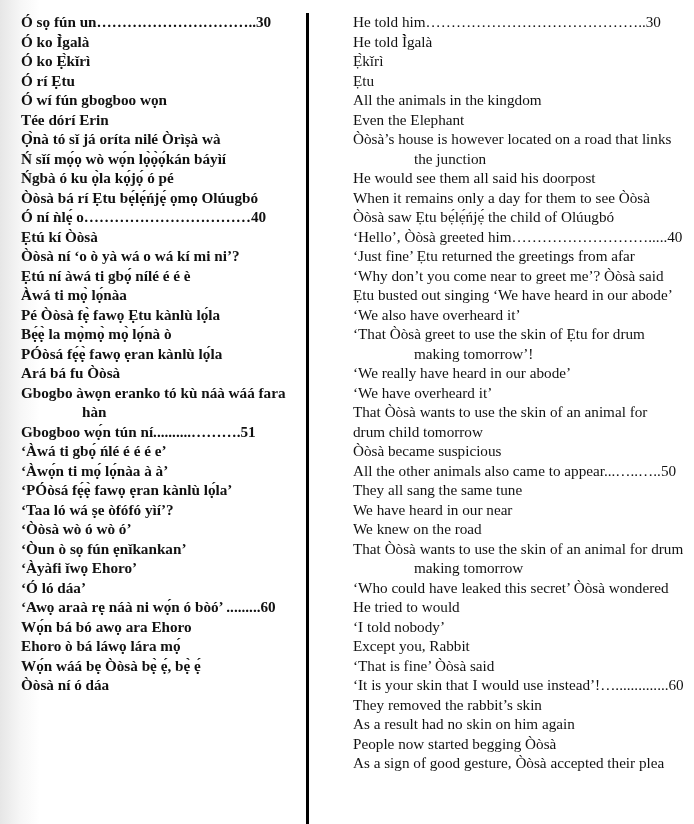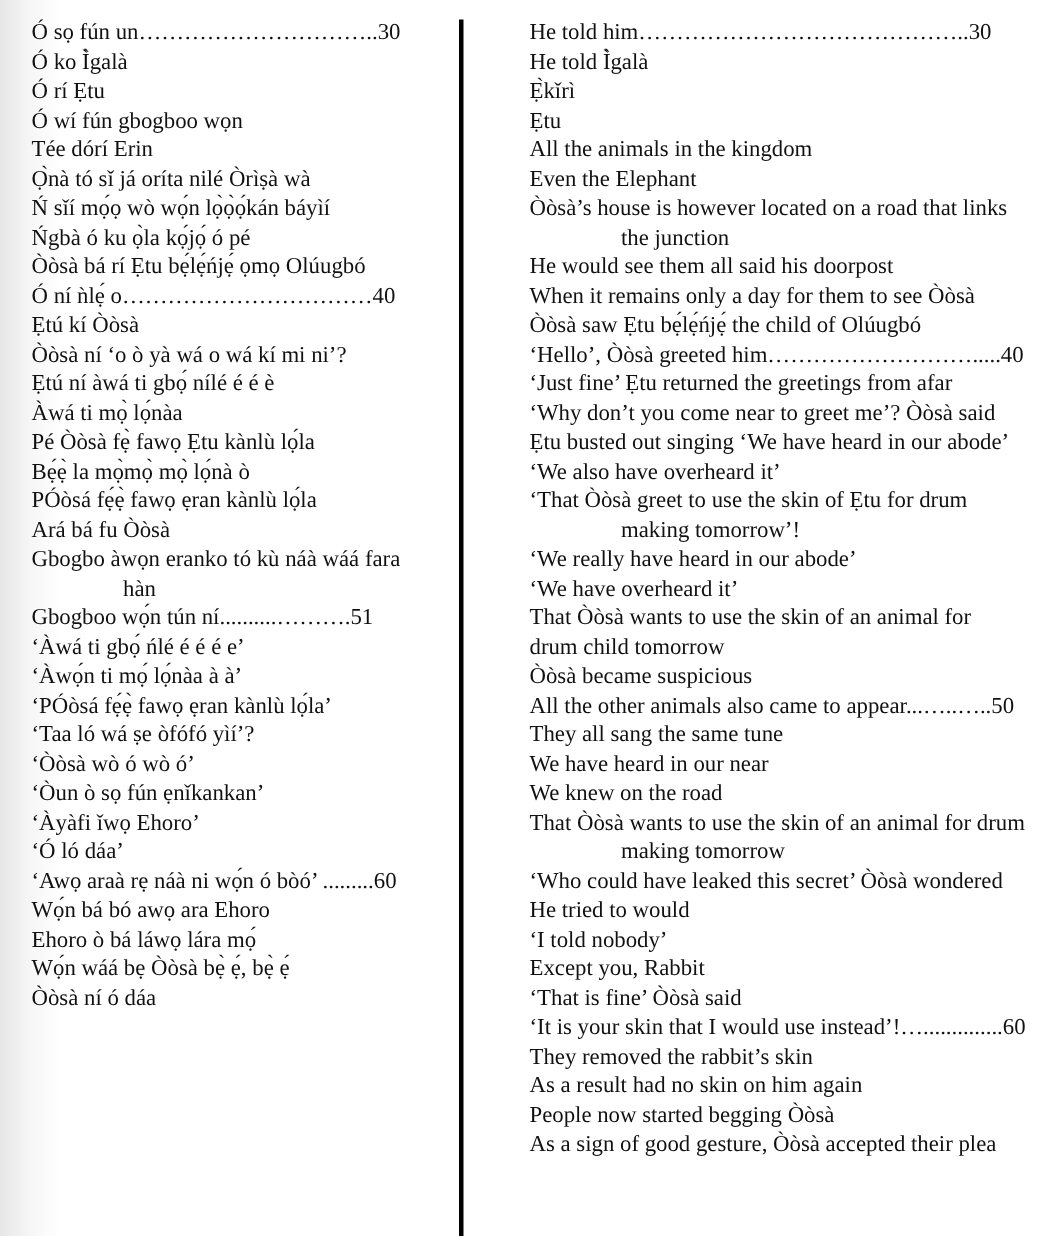--- a/index.html
+++ b/index.html
@@ -10,37 +10,38 @@
     color: #111111;
   }
   .edge-shade {
     position: absolute; left: 0; top: 0; width: 40px; height: 824px;
     background: linear-gradient(to right, #e6e6e6 0%, #f6f6f6 50%, rgba(255,255,255,0) 100%);
   }
   .col {
     position: absolute; top: 12px;
     font-size: 15.2px; line-height: 19.5px;
   }
-  .col.left { left: 21px; width: 280px; }
+  .col.left { left: 21px; width: 280px; font-weight: bold; }
   .col.right { left: 313px; width: 380px; margin-left: 40px; }
   .divider {
     position: absolute; left: 306px; top: 13px; width: 3px; height: 811px;
     background: #000000;
   }
   .line { white-space: nowrap; }
   .line.cont { padding-left: 61px; }
 </style>
 </head>
 <body>
 
 <div class="edge-shade"></div>
 
 <div class="col left" id="col-left">
     <div class="line">Ó sọ fún un…………………………..30</div>
     <div class="line">Ó ko Ì̀galà</div>
+    <div class="line">Ó ko Ẹ̀kǐrì</div>
     <div class="line">Ó rí Ẹtu</div>
     <div class="line">Ó wí fún gbogboo wọn</div>
     <div class="line">Tée dórí Erin</div>
     <div class="line">Ọ̀nà tó sǐ já oríta nilé Òrìṣà wà</div>
     <div class="line">Ń sǐí mọ́ọ wò wọ́n lọ̀ọ̀ọ́kán báyìí</div>
     <div class="line">Ńgbà ó ku ọ̀la kọ́jọ́ ó pé</div>
     <div class="line">Òòsà bá rí Ẹtu bẹ́lẹ́ńjẹ́ ọmọ Olúugbó</div>
     <div class="line">Ó ní ǹlẹ́ o……………………………40</div>
     <div class="line">Ẹtú kí Òòsà</div>
     <div class="line">Òòsà ní ‘o ò yà wá o wá kí mi ni’?</div>

